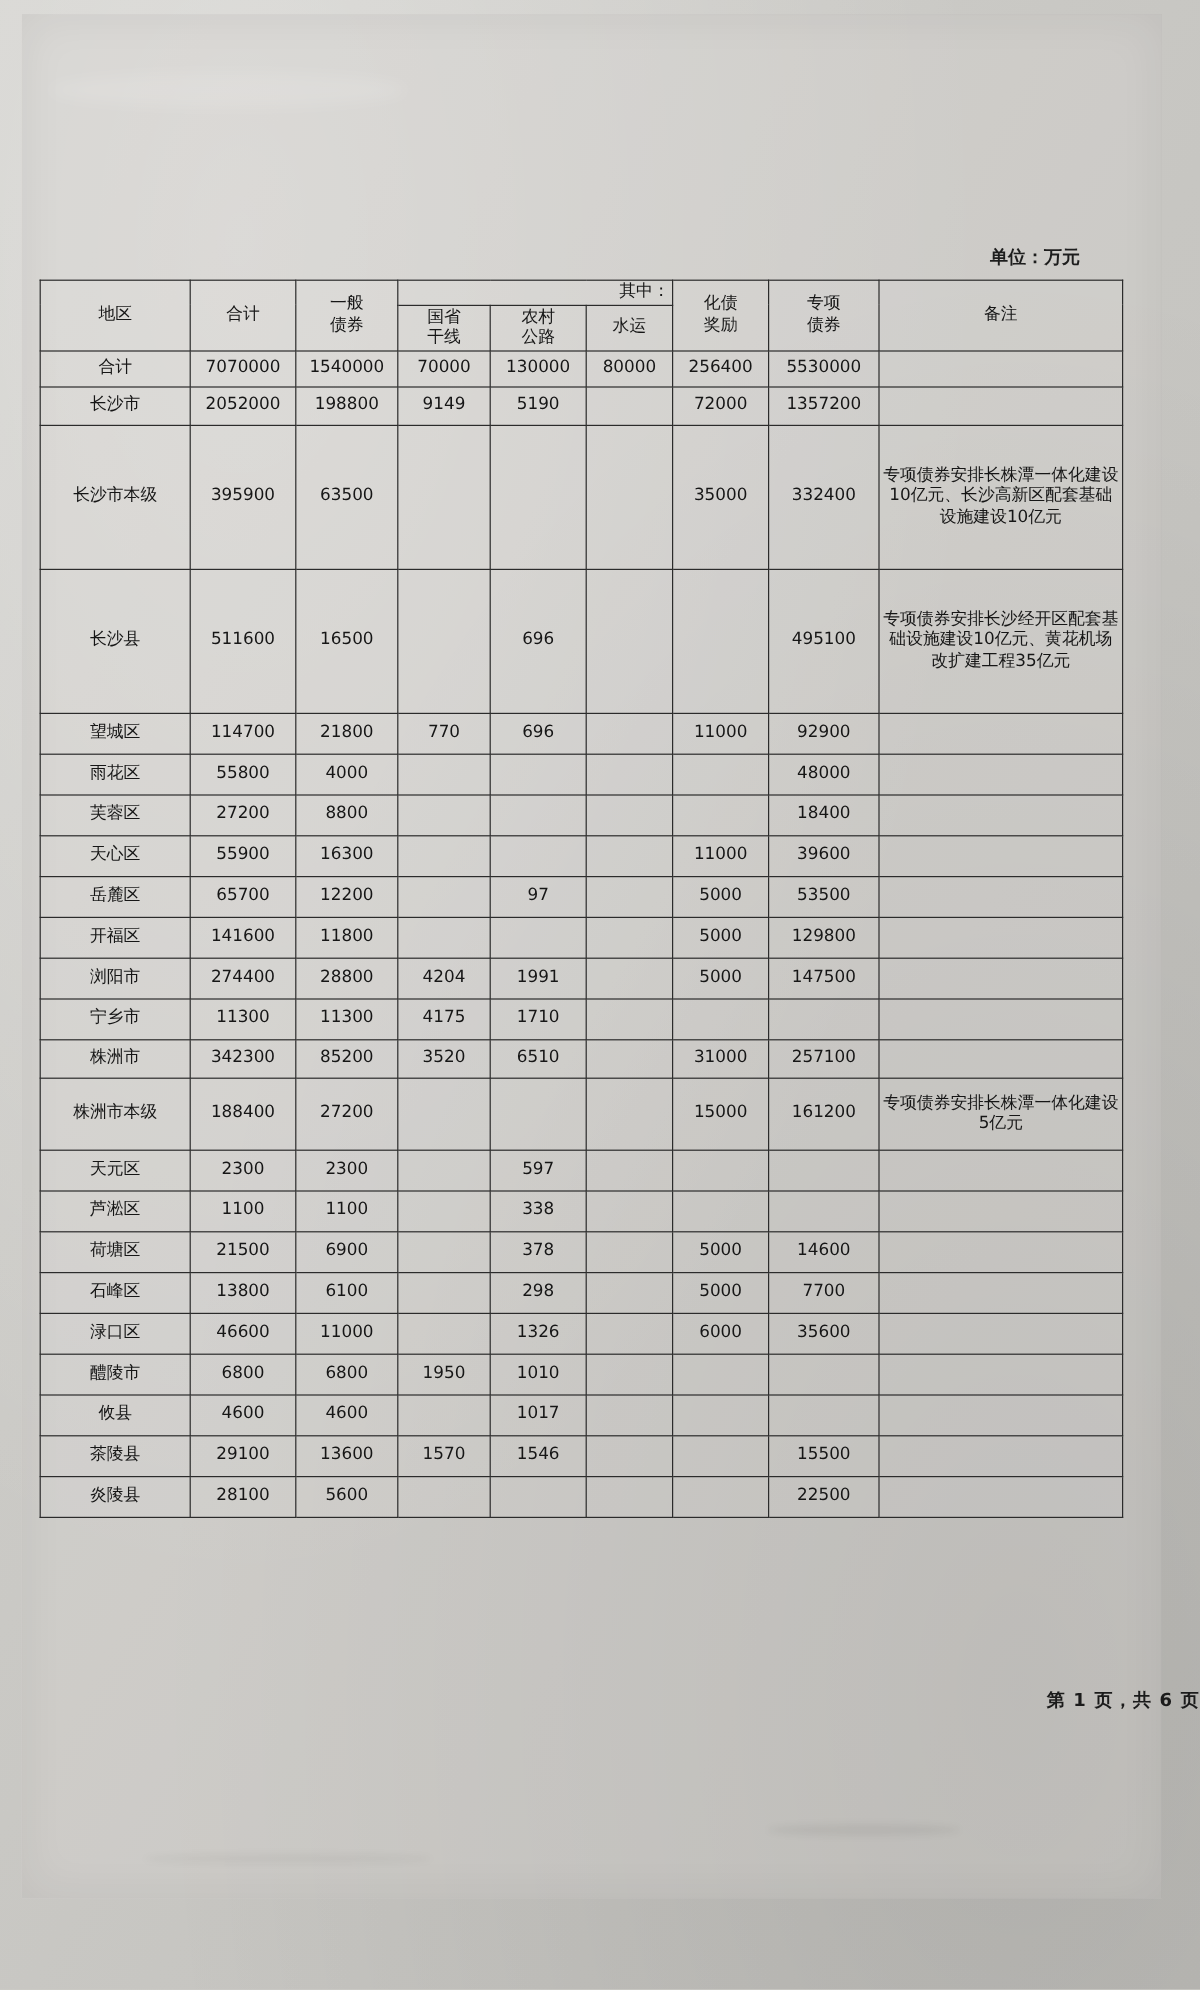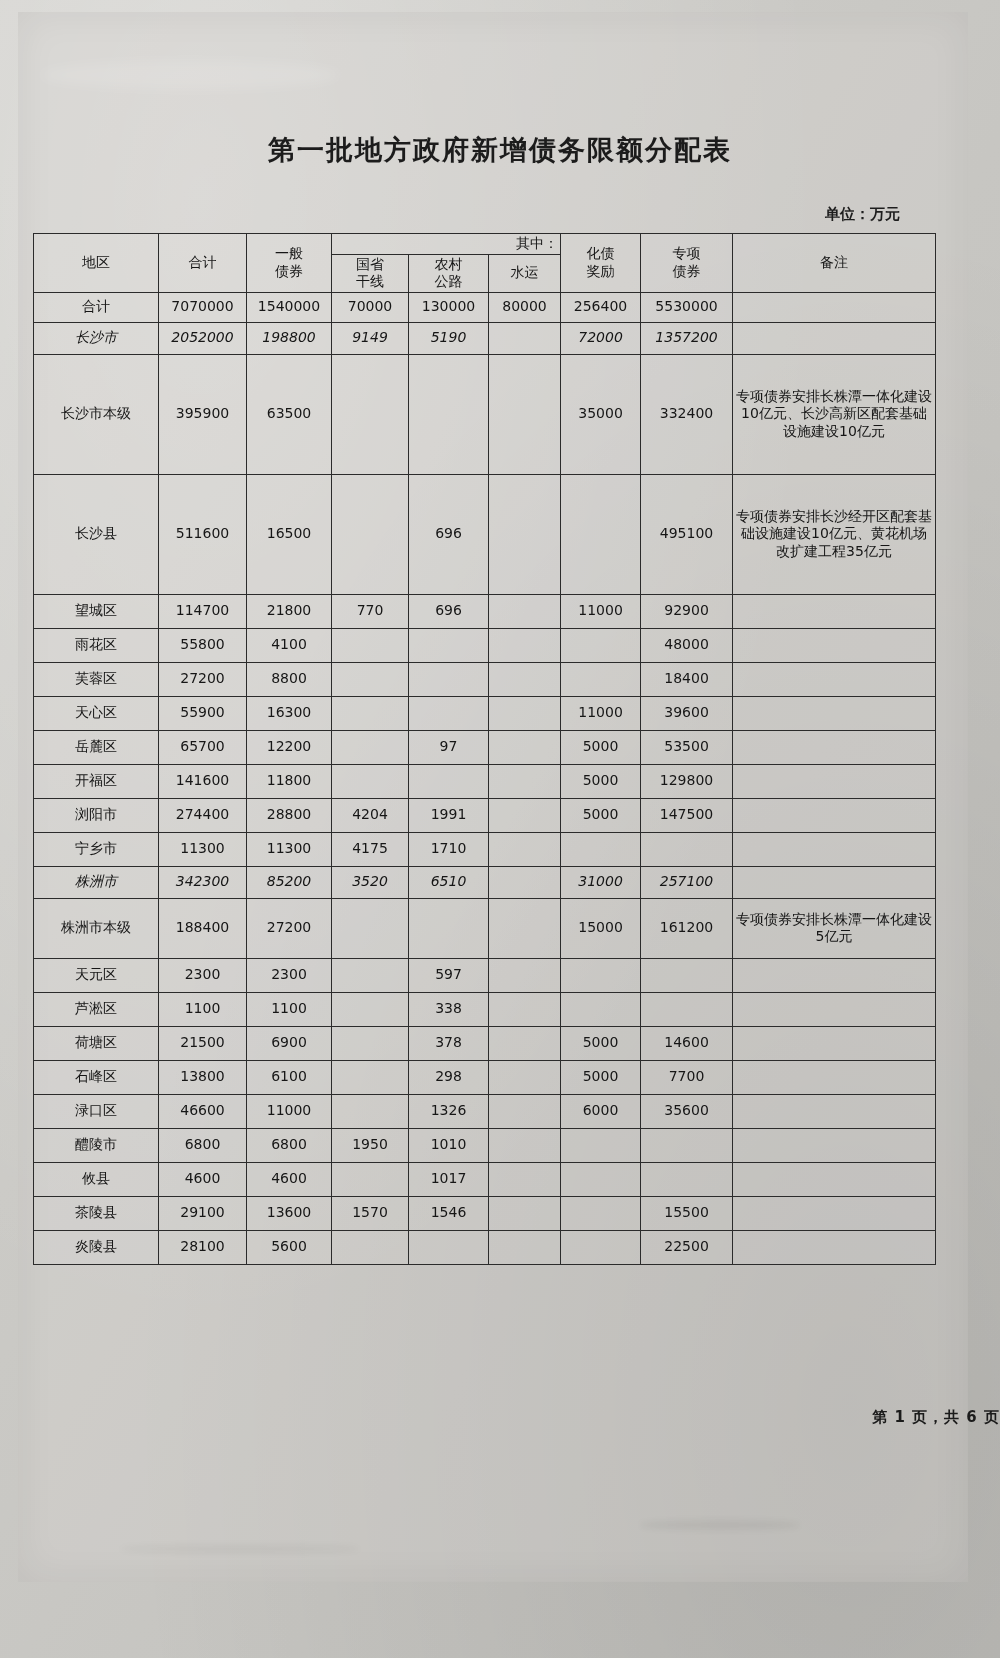--- a/index.html
+++ b/index.html
@@ -84,21 +84,20 @@
     font-weight: bold;
     font-size: 14px;
   }
   .row-total td {
     font-weight: bold;
     font-size: 15px;
   }
   .row-bold td {
     font-weight: bold;
     font-size: 15px;
-    font-style: italic;
   }
   .note-cell {
     font-size: 14px;
     line-height: 1.45;
     padding: 3px 6px;
     font-weight: bold;
   }
   .region-cell {
     font-size: 15px;
   }
@@ -122,21 +121,20 @@
   .s2 { left: 120px; top: 1545px; width: 240px; height: 8px; background: rgba(0,0,0,0.04); filter: blur(3px); }
   .s3 { left: 40px; top: 60px; width: 300px; height: 30px; background: rgba(255,255,255,0.12); filter: blur(6px); }
 </style>
 </head>
 <body>
 
 <div class="page">
   <div class="sheet"></div>
   <div class="smudge s3"></div>
 
-  <div class="doc-title">第一批地方政府新增债务限额分配表</div>
   <div class="unit-label">单位：万元</div>
 
   <table class="main">
     <colgroup>
       <col style="width:125px">
       <col style="width:88px">
       <col style="width:85px">
       <col style="width:77px">
       <col style="width:80px">
       <col style="width:72px">
@@ -225,21 +223,21 @@
           <td>770</td>
           <td>696</td>
           <td></td>
           <td>11000</td>
           <td>92900</td>
           <td class="note-cell"></td>
         </tr>
         <tr style="height: 34px;">
           <td class="region-cell">雨花区</td>
           <td>55800</td>
-          <td>4100</td>
+          <td>4000</td>
           <td></td>
           <td></td>
           <td></td>
           <td></td>
           <td>48000</td>
           <td class="note-cell"></td>
         </tr>
         <tr style="height: 34px;">
           <td class="region-cell">芙蓉区</td>
           <td>27200</td>

